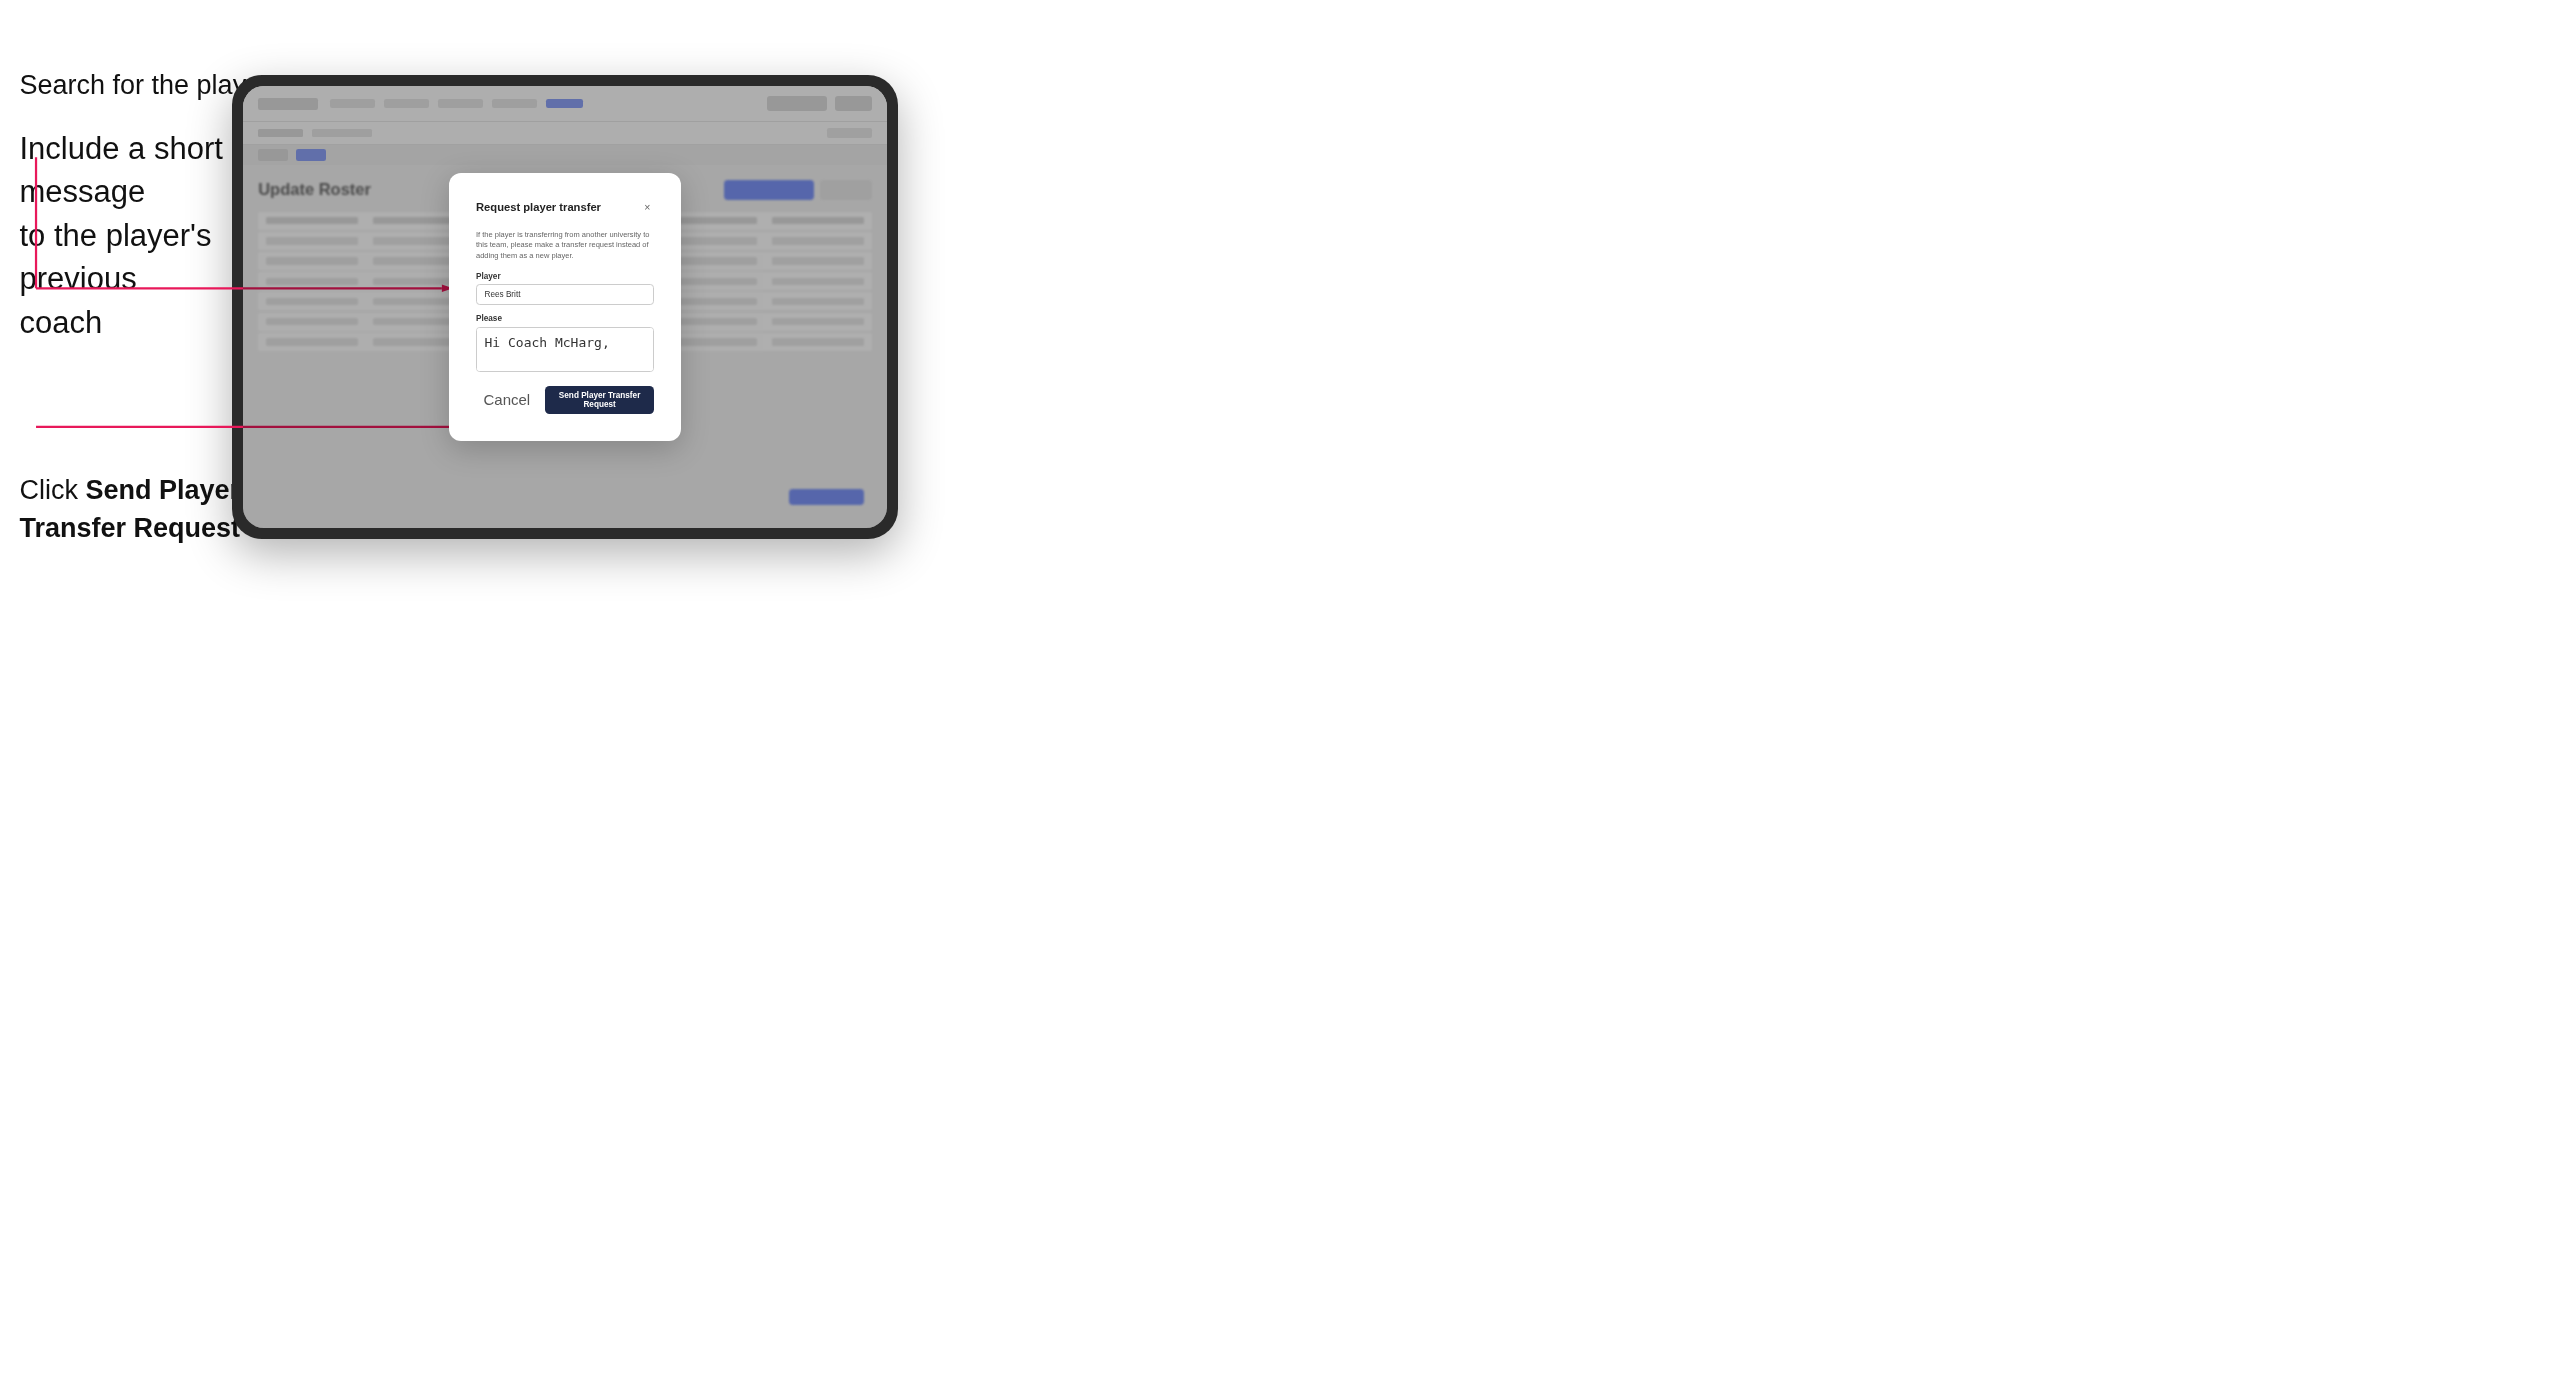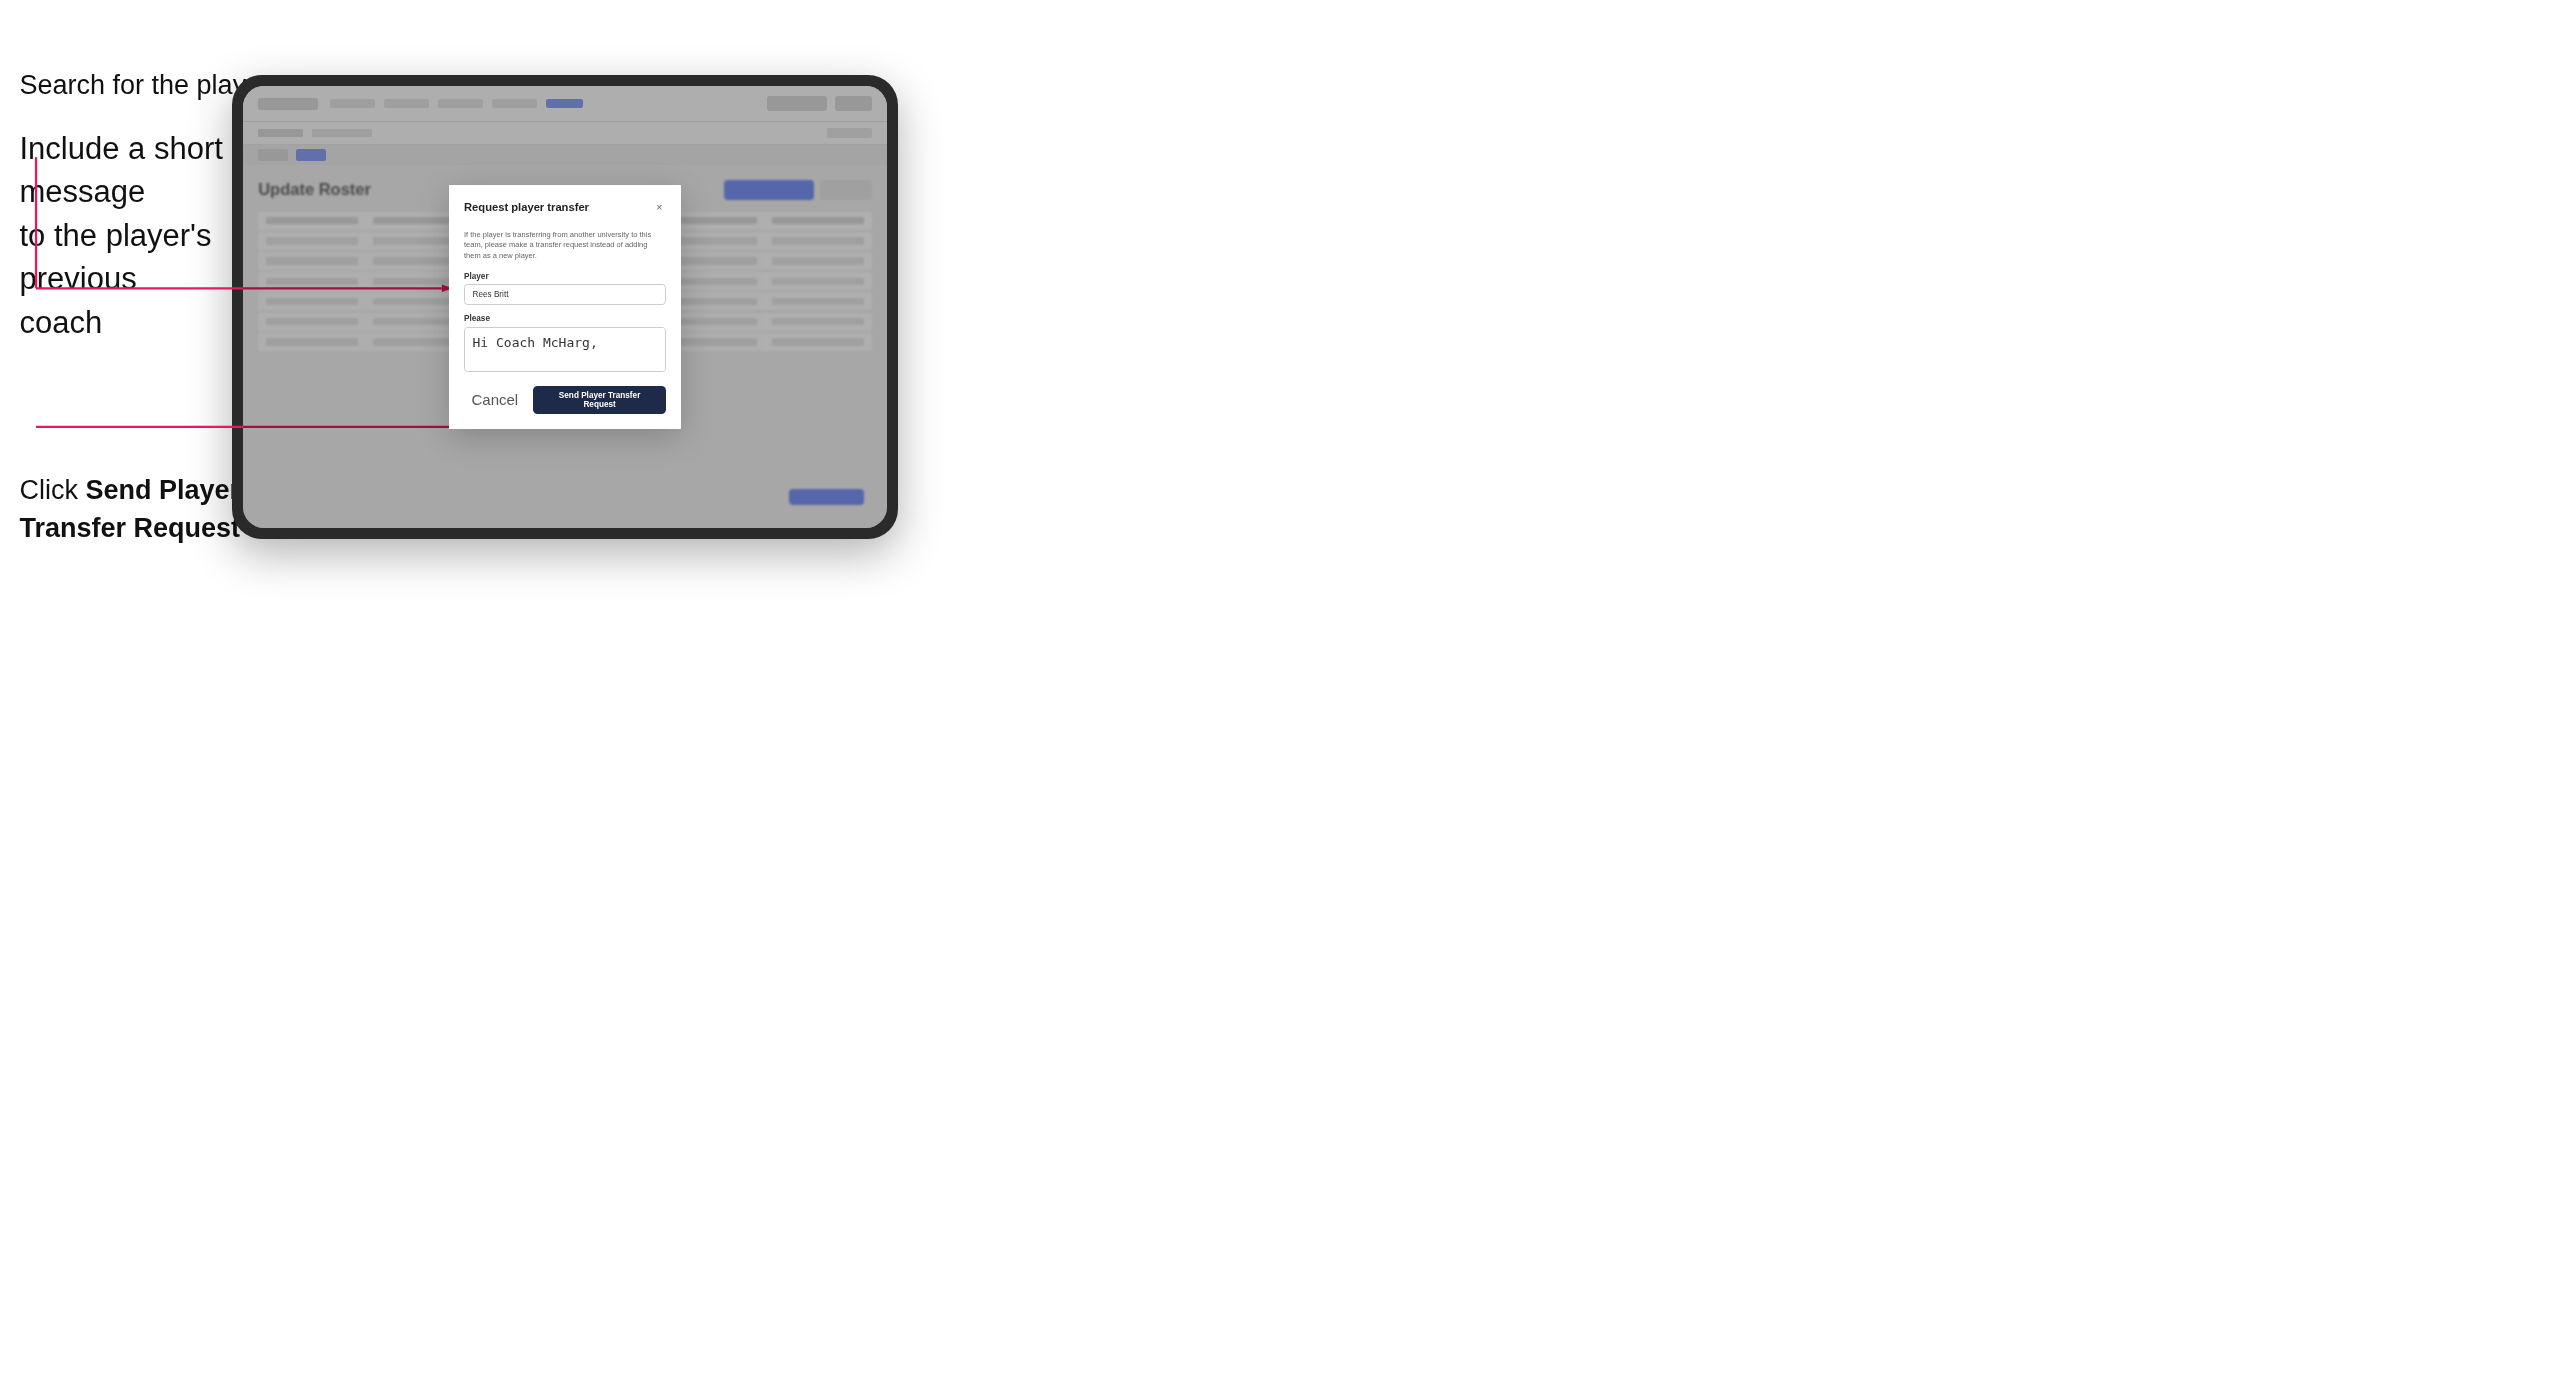--- a/index.html
+++ b/index.html
@@ -217,23 +217,23 @@
       top: 0; left: 0; right: 0; bottom: 0;
       background: rgba(0,0,0,0.3);
       display: flex;
       align-items: center;
       justify-content: center;
       z-index: 10;
     }
 
     .modal {
       background: #fff;
-      border-radius: 0;
+      border-radius: 12px;
       width: 232px;
-      padding: 15px;
+      padding: 27px;
       box-shadow: 0 7.5px 30px rgba(0,0,0,0.2);
       position: relative;
     }
 
     .modal-header {
       display: flex;
       align-items: center;
       justify-content: space-between;
       margin-bottom: 7.5px;
     }

